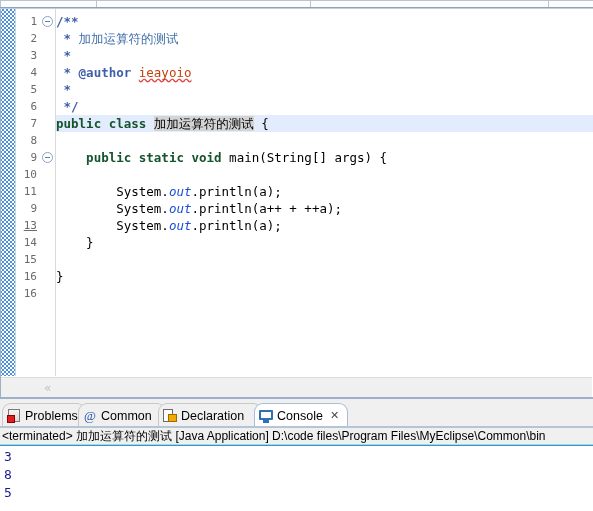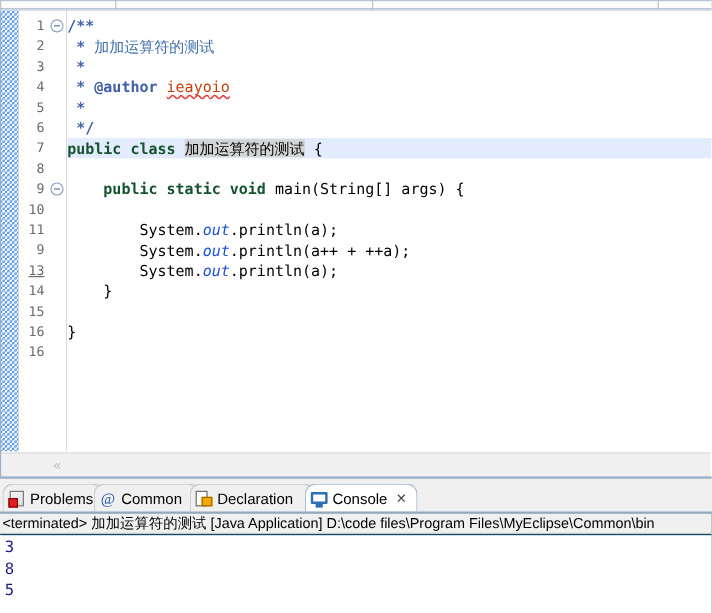--- a/index.html
+++ b/index.html
@@ -287,21 +287,21 @@
     width: 6px; height: 3px;
     background: #2f6fb5;
   }
 
   
   .console-body {
     position: absolute;
     left: 0; top: 26px;
     width: 593px;
     height: 84px;
-    background: #0c4a6e;
+    background: #0ea5e9;
     border-top: 1px solid #b6c4d4;
     box-sizing: border-box;
   }
   .console-header {
     position: absolute;
     left: 0; top: 0;
     width: 593px;
     height: 17px;
     line-height: 17px;
     background: #f0f0f0;

